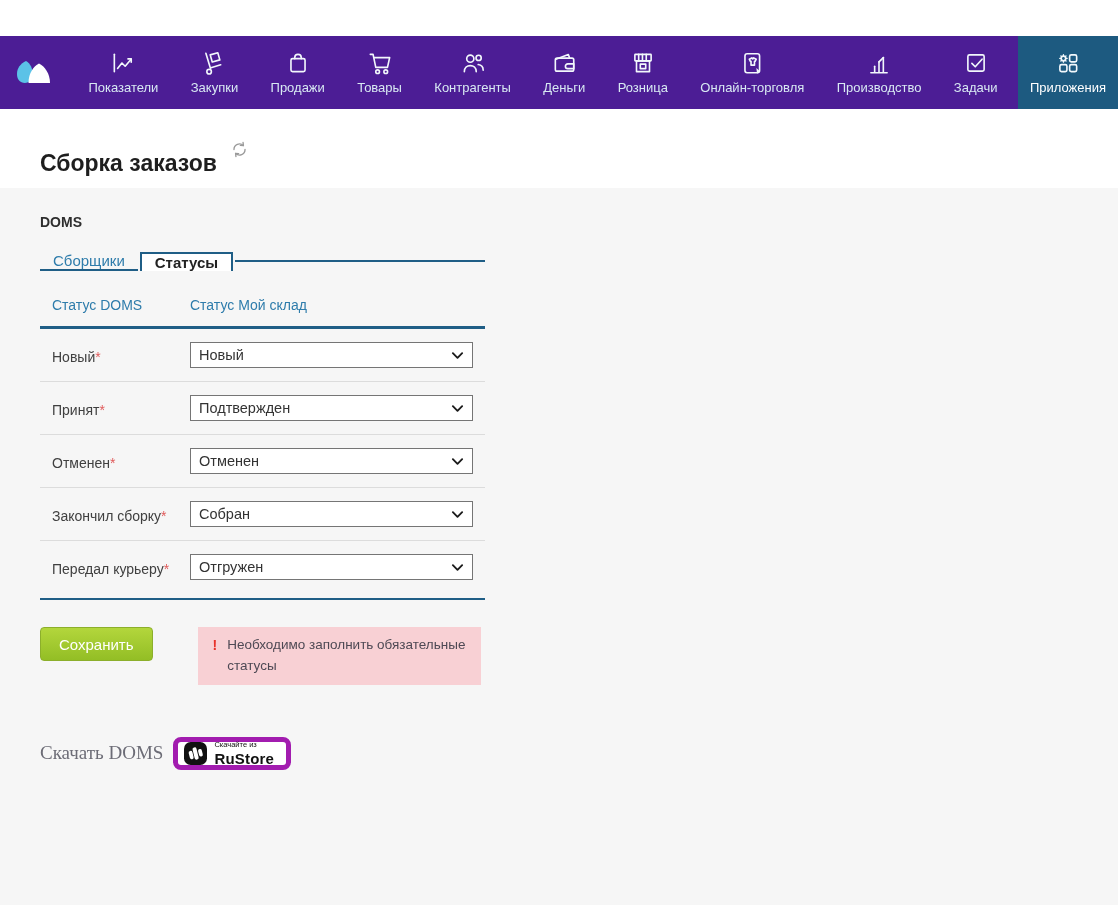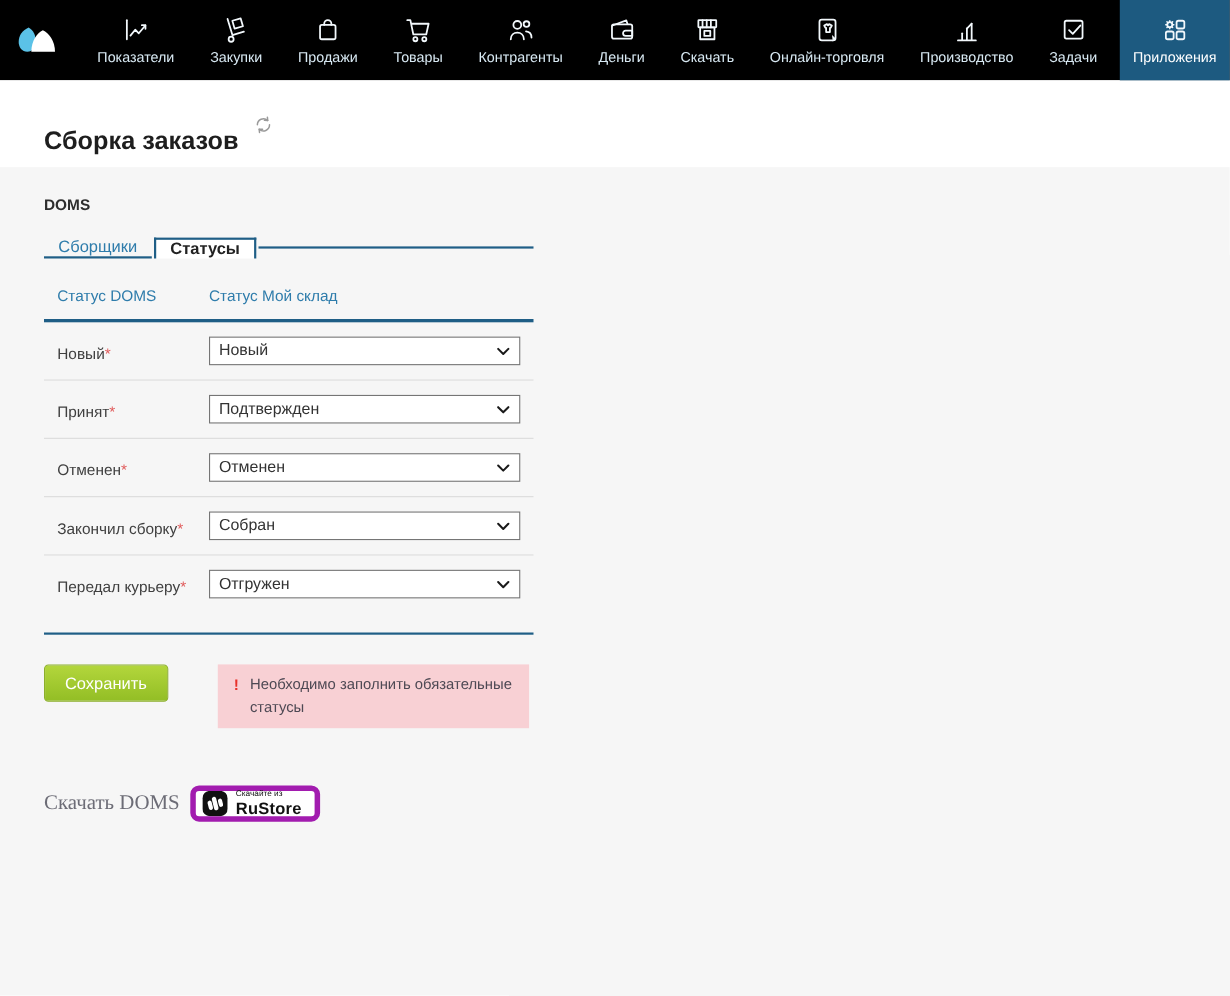--- a/index.html
+++ b/index.html
@@ -6,22 +6,22 @@
   html,body { margin:0; padding:0; }
   body {
     width:1118px; height:905px; overflow:hidden;
     background:#fff;
     font-family:"Liberation Sans", sans-serif;
     color:#333;
   }
 
   
   .topnav {
-    height:73px; background:#000000;
-    display:flex; align-items:stretch; justify-content:space-between;
+    height:73px; background:#4c1d95;
+    display:flex; align-items:stretch; justify-content:space-between;margin-top:36px;
   }
   .logo {
     width:68px; display:flex; align-items:center; justify-content:center;
     cursor:pointer; flex:none;
   }
   .nav-item {
     display:flex; flex-direction:column; align-items:center; justify-content:center;
     padding:4px 12px 6px 12px; cursor:pointer; gap:4px; flex:none;
   }
   .nav-item .nav-icon { height:28px; display:flex; align-items:flex-end; }
@@ -64,21 +64,21 @@
   .subtabs { display:flex; padding:21px 0 13px 12px; }
   .subtab { font-size:14px; color:#2e7cab; }
   .subtab.first { width:138px; flex:none; }
   .subtabs-underline { height:3px; background:#1f5e86; }
 
   
   .row {
     display:flex; align-items:flex-end; padding:13px 0 13px 12px;
     border-bottom:1px solid #dcdcdc;
   }
-  .row:last-child { border-bottom:none; padding-bottom:31px; }
+  .row:last-child { border-bottom:none; padding-bottom:18px; }
   .row-label { width:128px; margin-right:10px; font-size:14px; color:#404040; line-height:1.5; }
   .req { color:#e05a5a; }
   .select-wrap { position:relative; width:283px; flex:none; }
   .status-select {
     width:100%; height:26px; appearance:none; -webkit-appearance:none; -moz-appearance:none;
     border:1px solid #757575; border-radius:0; background:#fff;
     font-family:inherit; font-size:14.5px; color:#333; padding:0 30px 0 8px; cursor:pointer;
   }
   .chevron { position:absolute; right:9px; top:7px; pointer-events:none; color:#1a1a1a; }
   .bottom-line { height:2px; background:#1f5e86; }
@@ -183,21 +183,21 @@
     </div>
     <div class="nav-item">
       <span class="nav-icon">
         <svg viewBox="0 0 24 24" fill="none" stroke="currentColor" stroke-width="1.5" stroke-linecap="round" stroke-linejoin="round">
           <rect x="4.5" y="4" width="15" height="6" rx="0.5"></rect>
           <path d="M8 4v6M11.5 4v6M15 4v6"></path>
           <rect x="6" y="10" width="12" height="10"></rect>
           <rect x="9.5" y="13" width="5" height="4.2"></rect>
         </svg>
       </span>
-      <span class="nav-label">Скачать</span>
+      <span class="nav-label">Розница</span>
     </div>
     <div class="nav-item">
       <span class="nav-icon">
         <svg viewBox="0 0 24 24" fill="none" stroke="currentColor" stroke-width="1.5" stroke-linecap="round" stroke-linejoin="round">
           <rect x="5.5" y="3.5" width="13.5" height="17.5" rx="2"></rect>
           <path d="M9.5 8.5l2.3-1.2 0.9 1 0.9-1 2.3 1.2-1 1.9h-0.6v3.6h-3.2v-3.6h-0.6z"></path>
           <path d="M16 16.5l3.6 3.4-2 .4-.9 1.9z" fill="currentColor" stroke="none"></path>
         </svg>
       </span>
       <span class="nav-label">Онлайн-торговля</span>

